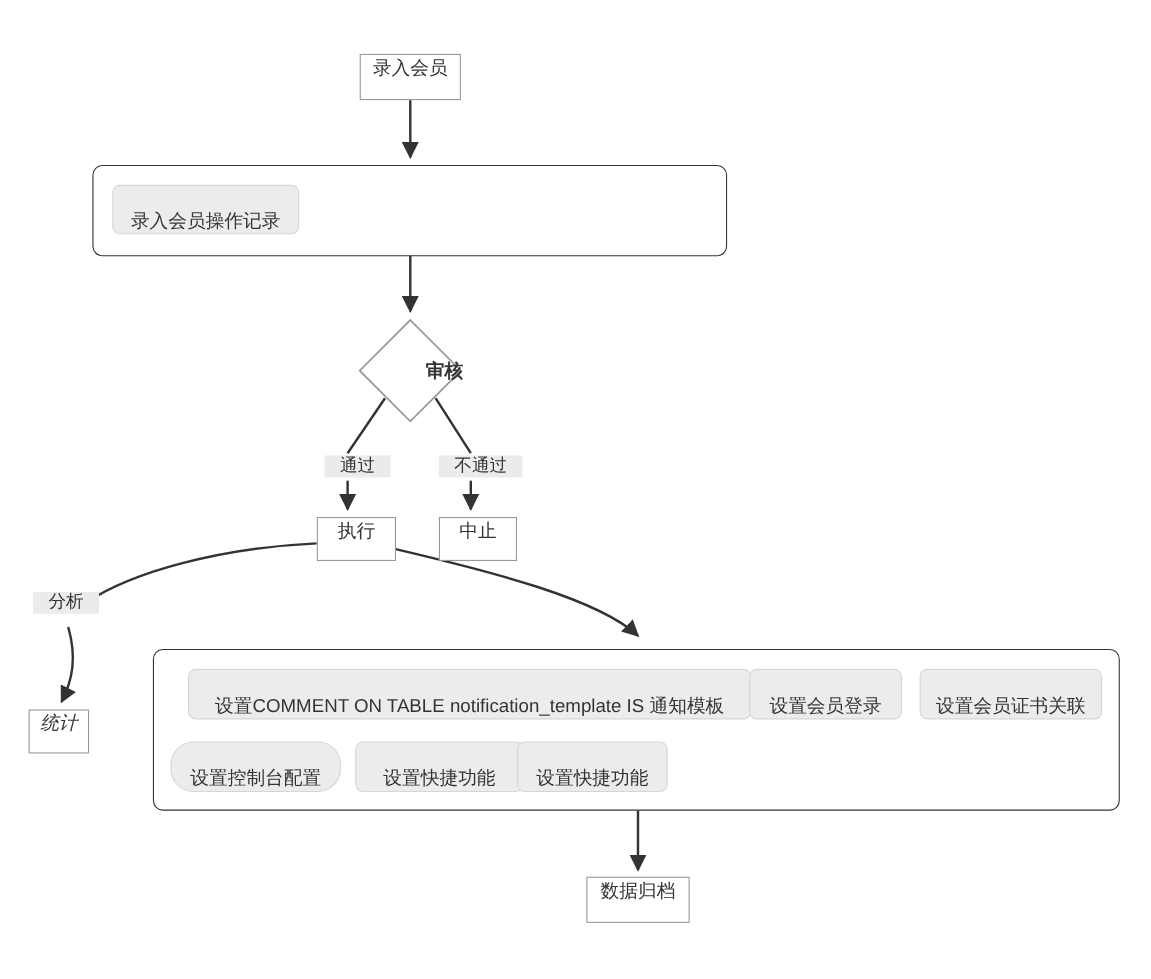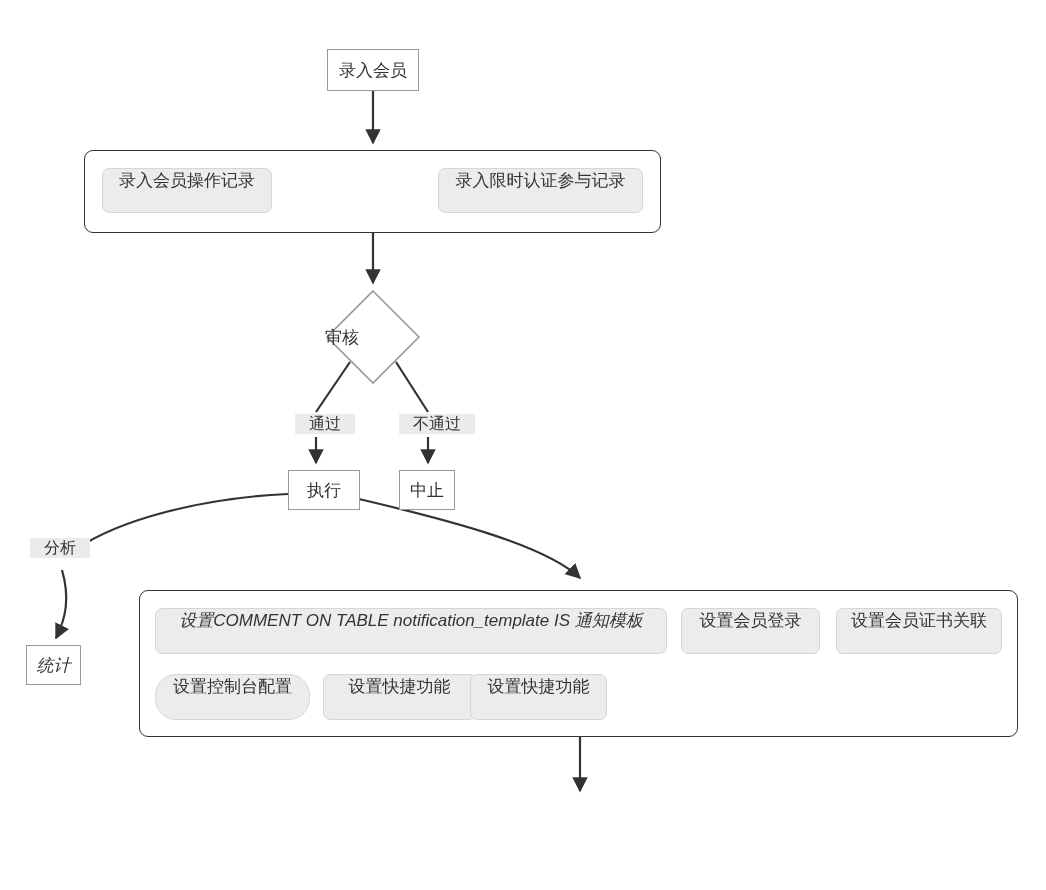--- a/index.html
+++ b/index.html
@@ -35,49 +35,49 @@
     box-sizing: border-box;
   }
 
   
   .node-rect {
     position: absolute;
     border: 1.2px solid #999999;
     background: #ffffff;
     box-sizing: border-box;
     display: flex;
-    align-items: center;
     justify-content: center;
     color: #333333;
     font-size: 17px;
     white-space: nowrap;
   }
 
   
   .node-round {
     position: absolute;
     border: 1.2px solid #d6d6d6;
     background: #ececec;
     border-radius: 7px;
     box-sizing: border-box;
     display: flex;
-    align-items: flex-start;
+    align-items: flex-end;
     justify-content: center;
     color: #333333;
     font-size: 17px;
     white-space: nowrap;
     padding: 0 14px;
   }
 
   
   .node-diamond {
     position: absolute;
     display: flex;
     align-items: center;
-    justify-content: flex-start;
+    justify-content: flex-end;
+    font-weight: bold;
   }
   .node-diamond .dia-shape {
     position: absolute;
     left: 0; top: 0;
     width: 100%;
     height: 100%;
   }
   .node-diamond .dia-label {
     position: relative;
     z-index: 2;
@@ -129,23 +129,20 @@
 
   <div class="node-rect" style="left:327px; top:49px; width:92px; height:42px;">
     <span>录入会员</span>
   </div>
 
   <div class="cluster" style="left:84px; top:150px; width:577px; height:83px;"></div>
 
   <div class="node-round" style="left:102px; top:168px; width:170px; height:45px;">
     <span>录入会员操作记录</span>
   </div>
-  <div class="node-round" style="left:438px; top:168px; width:205px; height:45px;">
-    <span>录入限时认证参与记录</span>
-  </div>
 
   <div class="node-diamond" style="left:325px; top:289px; width:96px; height:96px;">
     <svg class="dia-shape" viewBox="0 0 96 96" xmlns="http://www.w3.org/2000/svg">
       <polygon points="48,2 94,48 48,94 2,48" fill="#ffffff" stroke="#999999" stroke-width="1.6"></polygon>
     </svg>
     <span class="dia-label">审核</span>
   </div>
 
   <div class="edge-label" style="left:295px; top:414px;">
     <span>通过</span>
@@ -153,44 +150,47 @@
   <div class="edge-label" style="left:399px; top:414px;">
     <span>不通过</span>
   </div>
   <div class="edge-label" style="left:30px; top:538px;">
     <span>分析</span>
   </div>
 
   <div class="node-rect" style="left:288px; top:470px; width:72px; height:40px;">
     <span>执行</span>
   </div>
-  <div class="node-rect" style="left:399px; top:470px; width:56px; height:40px;">
+  <div class="node-rect" style="left:399px; top:470px; width:71px; height:40px;">
     <span>中止</span>
   </div>
 
   <div class="node-rect" style="left:26px; top:645px; width:55px; height:40px;font-style:italic;">
     <span>统计</span>
   </div>
 
   <div class="cluster" style="left:139px; top:590px; width:879px; height:147px;"></div>
 
-  <div class="node-round" style="left:155px; top:608px; width:512px; height:46px;font-style:italic;">
+  <div class="node-round" style="left:171px; top:608px; width:512px; height:46px;">
     <span>设置COMMENT ON TABLE notification_template IS 通知模板</span>
   </div>
   <div class="node-round" style="left:836px; top:608px; width:166px; height:46px;">
     <span>设置会员证书关联</span>
   </div>
   <div class="node-round" style="left:681px; top:608px; width:139px; height:46px;">
     <span>设置会员登录</span>
   </div>
 
   <div class="node-round" style="left:155px; top:674px; width:155px; height:46px;border-radius:21px;">
     <span>设置控制台配置</span>
   </div>
   <div class="node-round" style="left:323px; top:674px; width:153px; height:46px;">
     <span>设置快捷功能</span>
   </div>
   <div class="node-round" style="left:470px; top:674px; width:137px; height:46px;">
     <span>设置快捷功能</span>
   </div>
 
+  <div class="node-rect" style="left:533px; top:797px; width:94px; height:42px;">
+    <span>数据归档</span>
+  </div>
 
 </div>
 
 </body></html>

